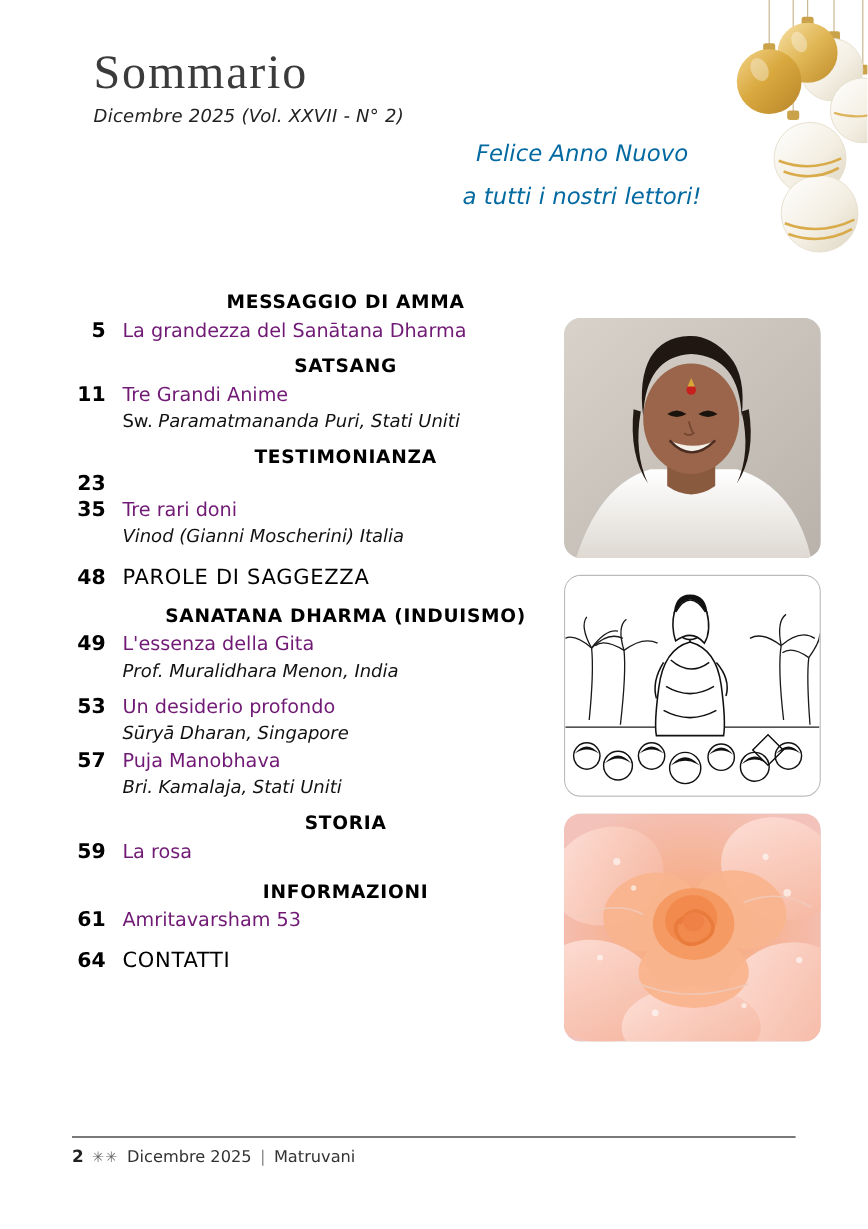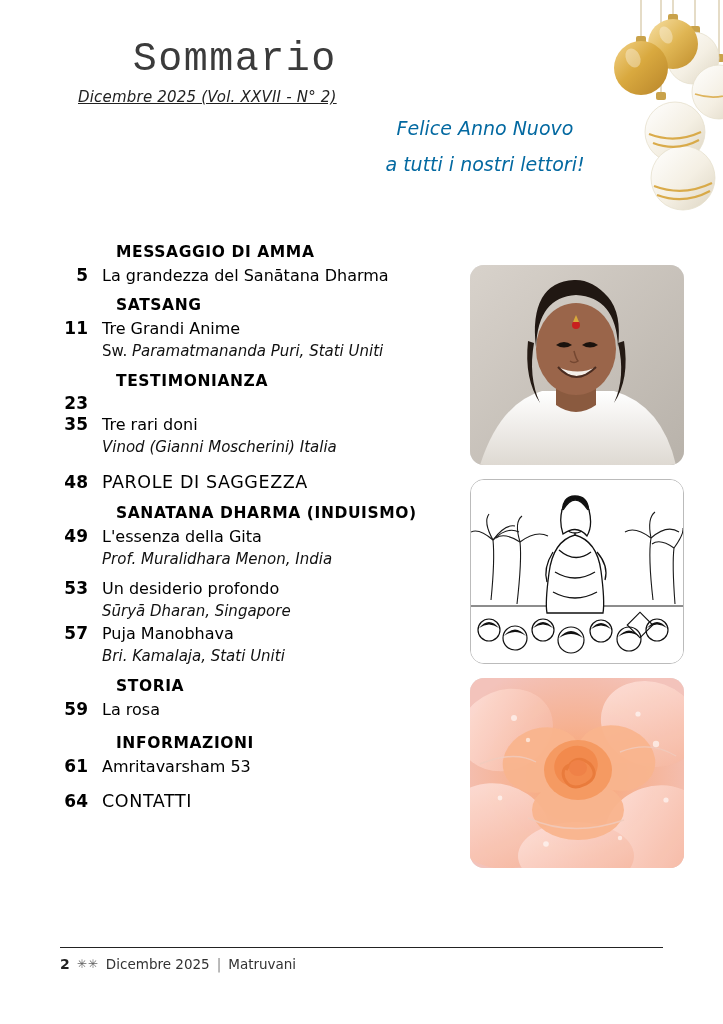--- a/index.html
+++ b/index.html
@@ -20,35 +20,33 @@
     width: 723px;
     height: 1024px;
   }
 
   .title-block {
     position: absolute;
     left: 78px;
     top: 40px;
   }
   .title {
-    font-family: Liberation Mono, monospace;
+    font-family: Liberation Serif, serif;
     font-size: 40px;
     font-weight: 300;
     letter-spacing: 1.5px;
     color: #3b3b3b;
     line-height: 1;
-    text-align: right;
   }
   .subtitle {
     margin-top: 8px;
     font-size: 15px;
     font-style: italic;
     color: #222;
     letter-spacing: 0.2px;
-    text-decoration: underline;
   }
 
   .greeting {
     position: absolute;
     left: 360px;
     top: 110px;
     width: 250px;
     text-align: center;
     font-size: 19px;
     font-style: italic;
@@ -91,21 +89,21 @@
 
   .sect-head {
     font-size: 15.5px;
     font-weight: bold;
     letter-spacing: 0.6px;
     color: #000;
     line-height: 1.55;
   }
   .entry-title {
     font-size: 16px;
-    color: #000000;
+    color: #701a75;
     line-height: 1.45;
   }
   .entry-author {
     font-size: 15px;
     font-style: italic;
     color: #111;
     line-height: 1.5;
   }
   .entry-author .roman { font-style: normal; }
 
@@ -114,21 +112,21 @@
     font-weight: normal;
     letter-spacing: 0.6px;
     color: #000;
     line-height: 1.5;
   }
 
   .gap-sm { height: 6px; }
   .gap-md { height: 10px; }
 
   
-  .head-only { margin-left: 56px; }
+  .head-only { margin-left: 56px; text-align: center; }
 
   
   .img-col {
     position: absolute;
     left: 470px;
     top: 265px;
     width: 214px;
   }
   .photo {
     width: 214px;

